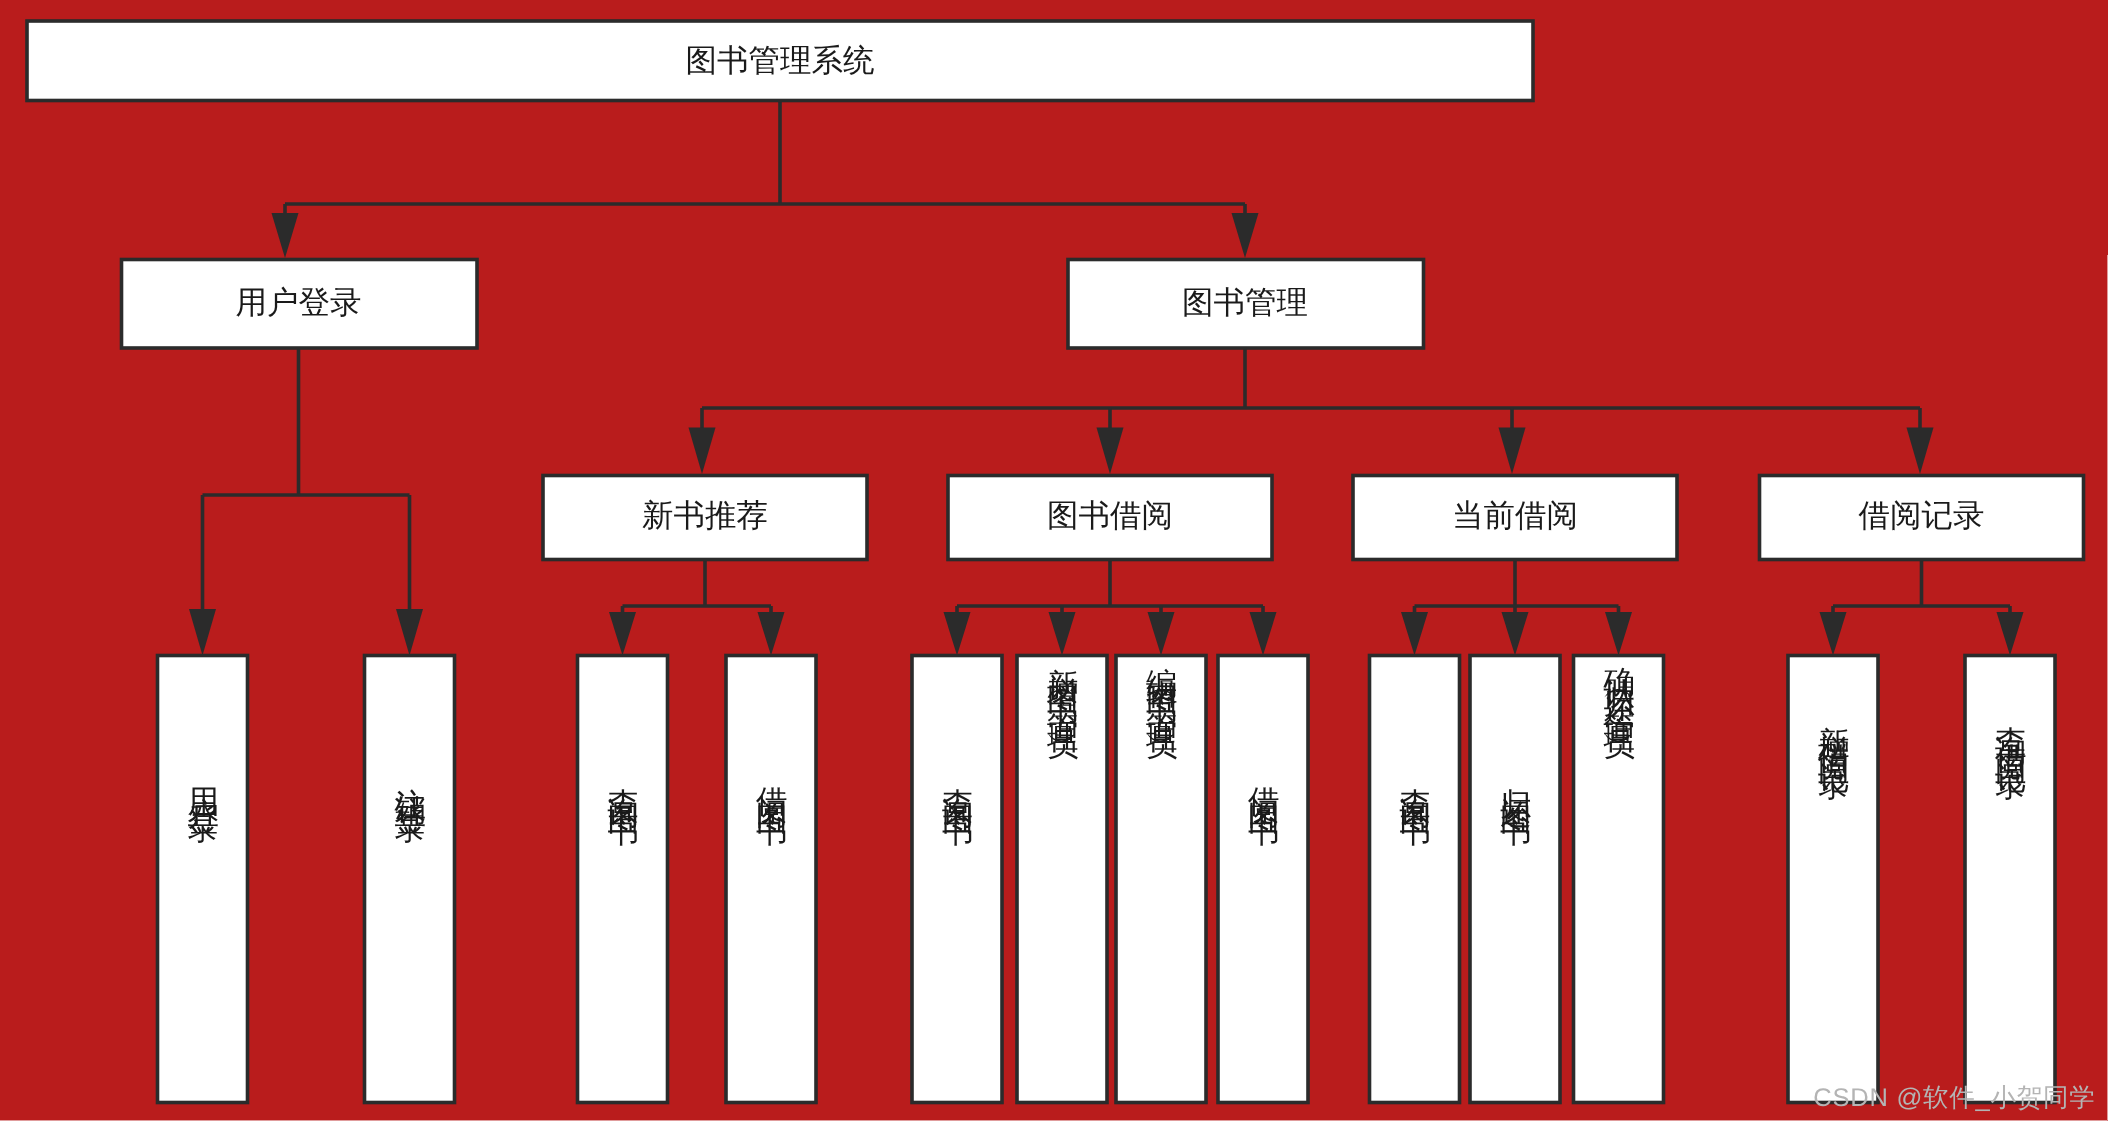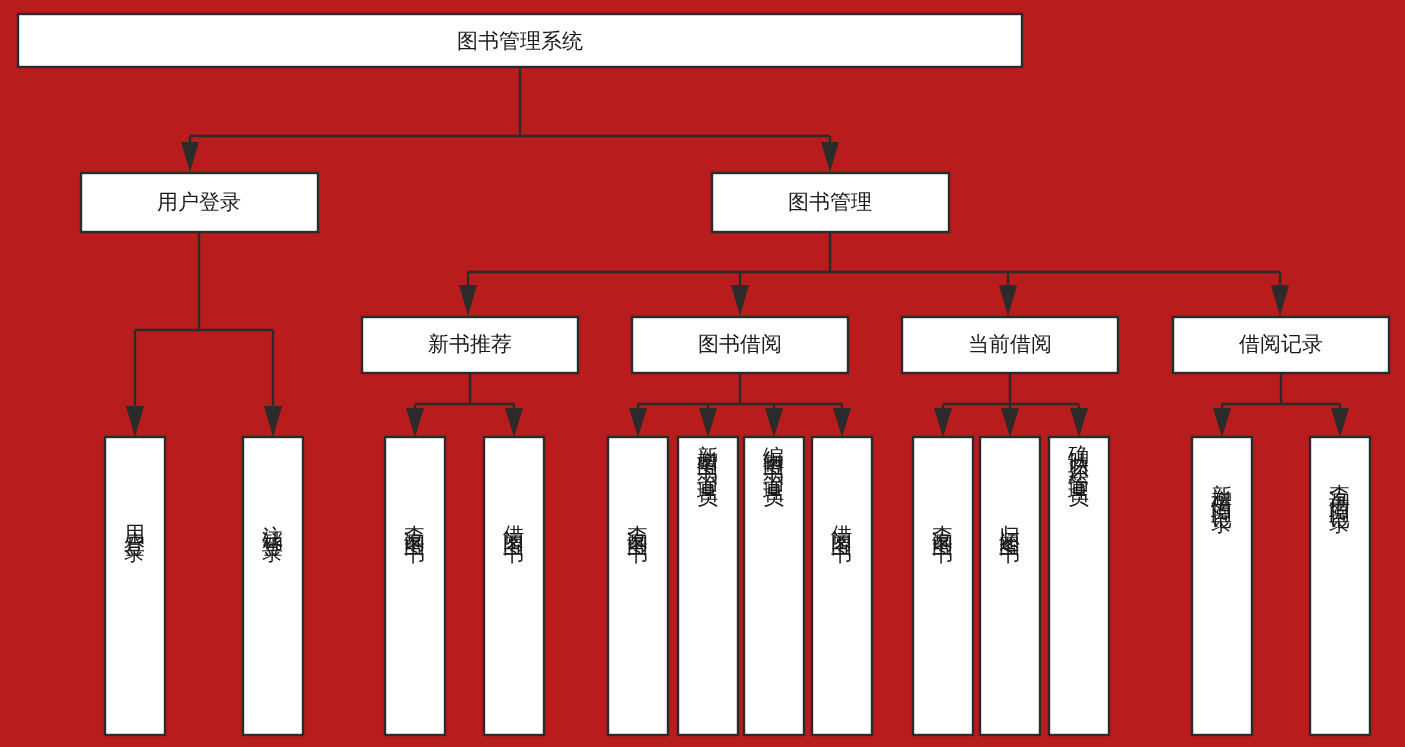--- a/index.html
+++ b/index.html
@@ -233,14 +233,15 @@
       <text class="node-label-vertical" x="1222" y="485" writing-mode="tb" glyph-orientation-vertical="0" style="letter-spacing:6px;">新增借阅记录</text>
     </g>
 
     <g>
       <rect class="node-rect" x="1310" y="437" width="60" height="298"></rect>
       <text class="node-label-vertical" x="1340" y="485" writing-mode="tb" glyph-orientation-vertical="0" style="letter-spacing:6px;">查询借阅记录</text>
     </g>
 
   </svg>
 
+  <div class="watermark">CSDN @软件_小贺同学</div>
 
 </div>
 
 </body></html>

